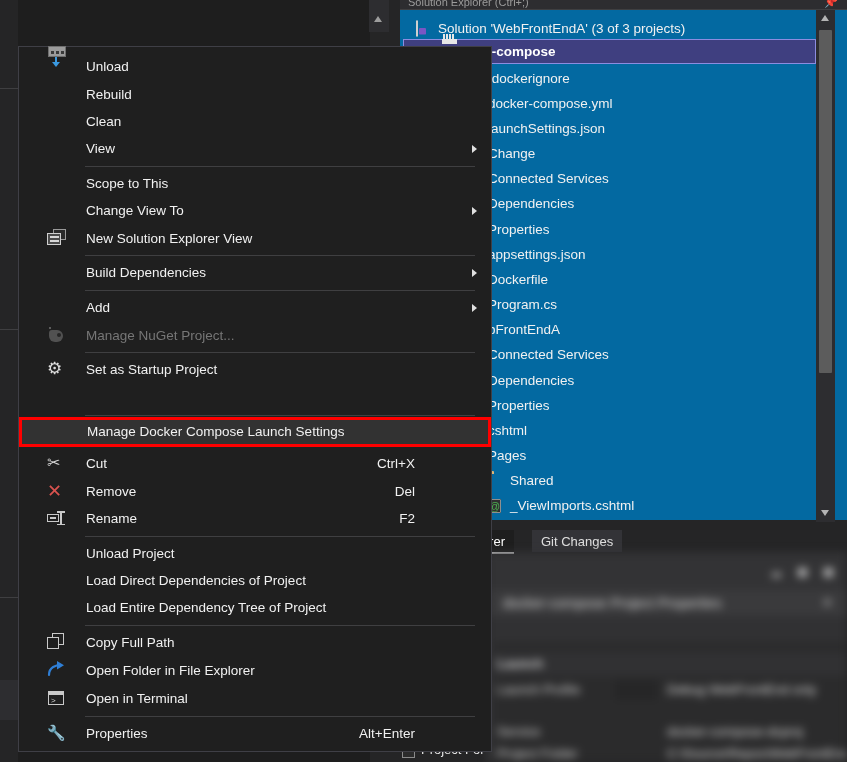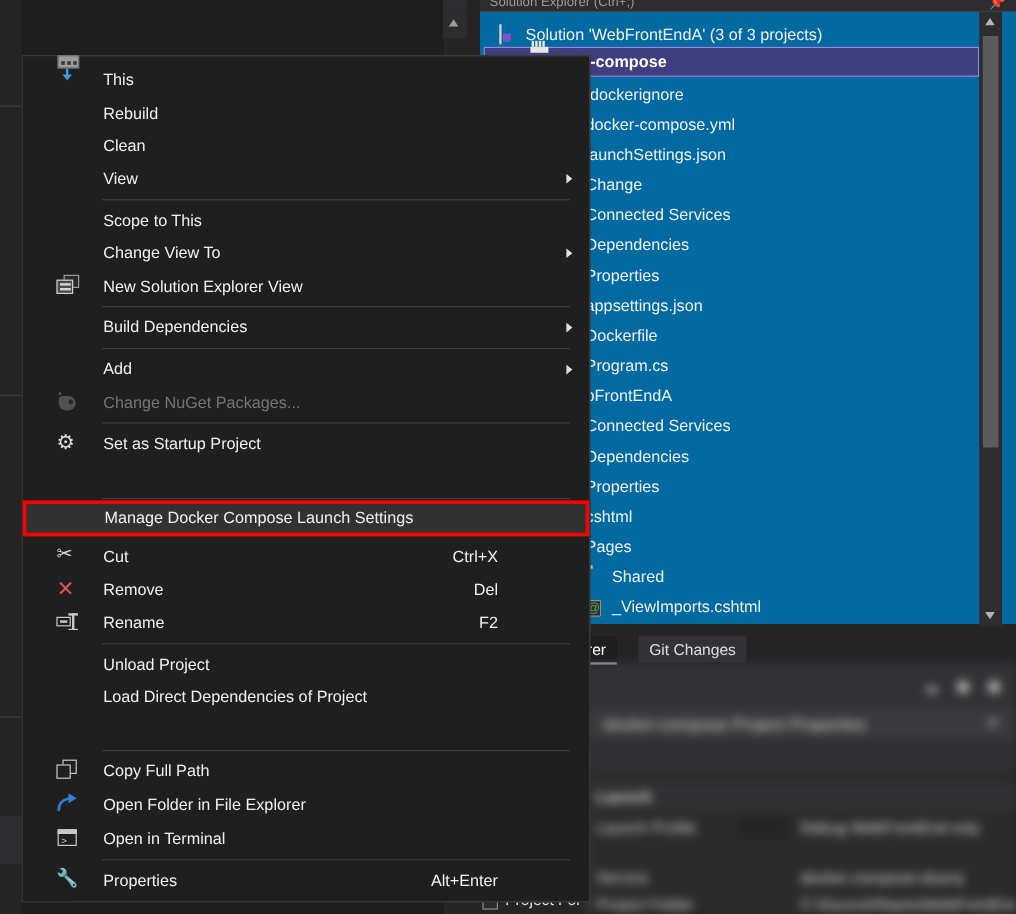--- a/index.html
+++ b/index.html
@@ -384,21 +384,21 @@
 <div id="project-folder-checkbox"></div>
 <div id="project-folder-label">Project Fol</div>
 
 <div id="context-menu">
   <div id="menu-icon-rail"></div>
 
   <div class="menu-item" style="top:7px;">
     <span class="mi-icon">
       <span class="g-build"><span class="arrow"></span><span class="arrowhead"></span><span class="crate"></span></span>
     </span>
-    <span class="mi-label">This</span>
+    <span class="mi-label">Unload</span>
   </div>
 
   <div class="menu-item" style="top:35px;">
     <span class="mi-label">Rebuild</span>
   </div>
 
   <div class="menu-item" style="top:62px;">
     <span class="mi-label">Clean</span>
   </div>
 
@@ -433,21 +433,21 @@
 
   <div class="menu-item" style="top:248px;">
     <span class="mi-label">Add</span>
     <span class="mi-arrow"></span>
   </div>
 
   <div class="menu-item disabled" style="top:276px;">
     <span class="mi-icon">
       <span class="g-nuget"><span class="spark"></span><span class="body"></span><span class="dot"></span></span>
     </span>
-    <span class="mi-label">Change NuGet Packages...</span>
+    <span class="mi-label">Manage NuGet Project...</span>
   </div>
   <div class="menu-sep" style="top:305px;"></div>
 
   <div class="menu-item" style="top:310px;">
     <span class="mi-icon"><span class="g-gear">⚙</span></span>
     <span class="mi-label">Set as Startup Project</span>
   </div>
 
   <div class="menu-sep" style="top:368px;"></div>
 
@@ -477,20 +477,23 @@
   <div class="menu-sep" style="top:489px;"></div>
 
   <div class="menu-item" style="top:494px;">
     <span class="mi-label">Unload Project</span>
   </div>
 
   <div class="menu-item" style="top:521px;">
     <span class="mi-label">Load Direct Dependencies of Project</span>
   </div>
 
+  <div class="menu-item" style="top:548px;">
+    <span class="mi-label">Load Entire Dependency Tree of Project</span>
+  </div>
   <div class="menu-sep" style="top:578px;"></div>
 
   <div class="menu-item" style="top:583px;">
     <span class="mi-icon">
       <span class="g-copy"><span class="b1"></span><span class="b2"></span></span>
     </span>
     <span class="mi-label">Copy Full Path</span>
   </div>
 
   <div class="menu-item" style="top:611px;">

